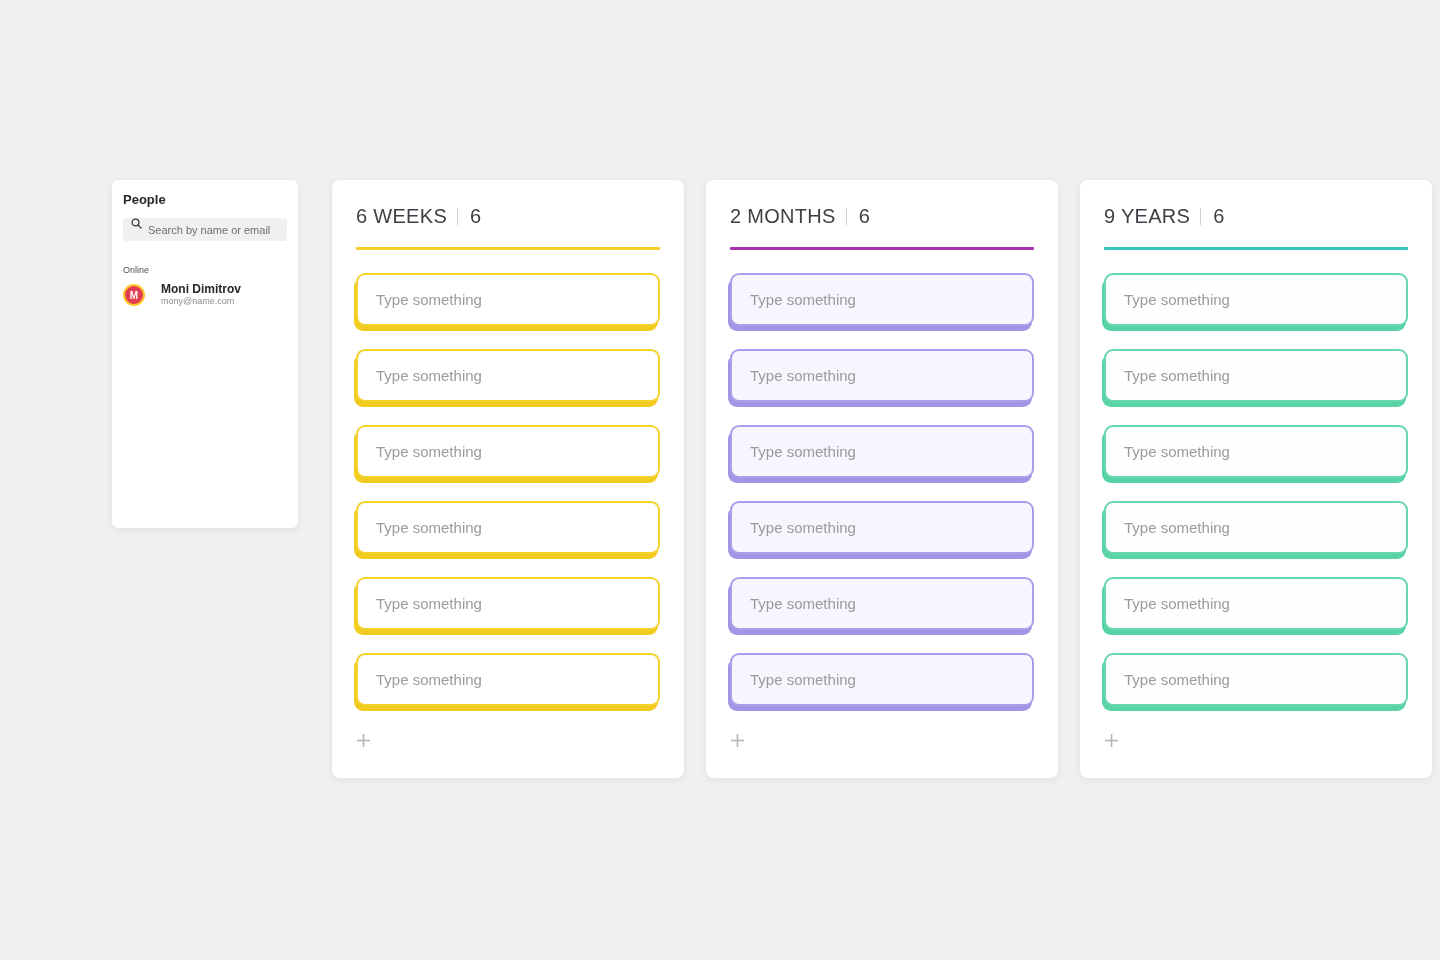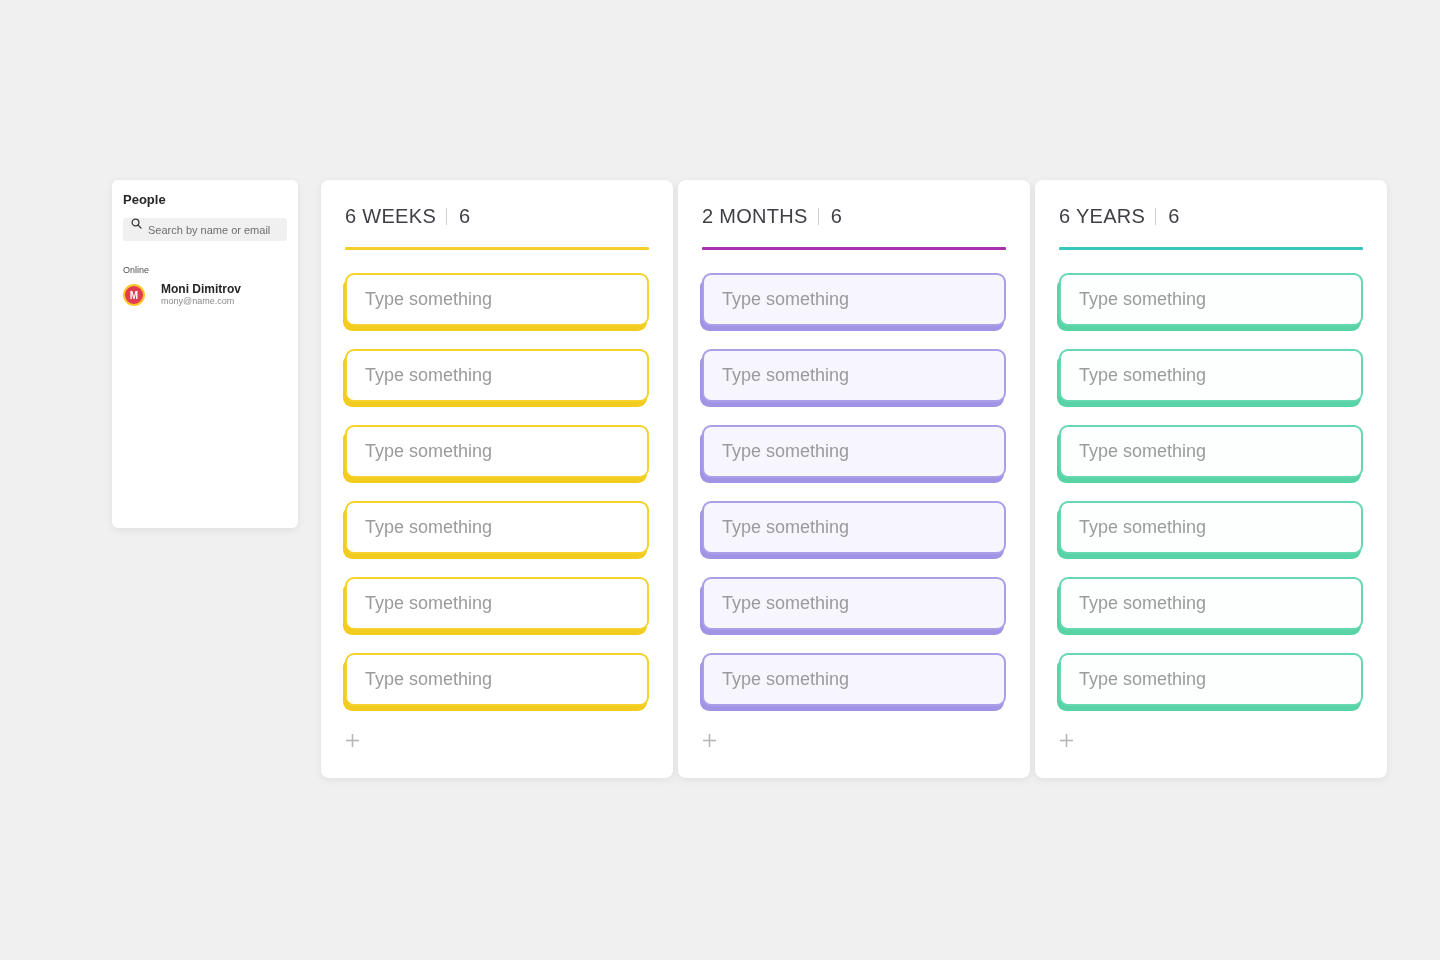--- a/index.html
+++ b/index.html
@@ -78,23 +78,23 @@
   }
   .user-email {
     font-size: 9px;
     color: #8A8A8A;
     line-height: 11px;
   }
 
   
   #board {
     position: absolute;
-    left: 321px; top: 180px;
-    display: flex;
-    gap: 5px;
+    left: 332px; top: 180px;
+    display: flex;
+    gap: 22px;
   }
   .column {
     width: 352px; height: 598px;
     background: #FFFFFF;
     border-radius: 8px;
     box-shadow: 0 2px 8px rgba(0,0,0,0.07);
     padding: 26px 24px 0 24px;
   }
   .col-header {
     display: flex;
@@ -127,21 +127,21 @@
     background: var(--card-bg);
     border-radius: 9px;
     box-shadow: -2px 5px 0 0 var(--card-shadow);
     display: flex;
     align-items: center;
     padding: 0 18px;
     margin-bottom: 23px;
     cursor: text;
   }
   .card-placeholder {
-    font-size: 18px;
+    font-size: 15px;
     color: #9B9B9D;
   }
   .add-card {
     margin-top: 27px;
     background: none;
     border: none;
     padding: 0;
     cursor: pointer;
     display: block;
     line-height: 0;
@@ -235,21 +235,21 @@
     <button class="add-card">
       <svg width="15" height="15" viewBox="0 0 15 15">
         <line x1="7.5" y1="1" x2="7.5" y2="14" stroke="#B6B6B8" stroke-width="1.6"></line>
         <line x1="1" y1="7.5" x2="14" y2="7.5" stroke="#B6B6B8" stroke-width="1.6"></line>
       </svg>
     </button>
   </section>
 
   <section class="column" style="--accent: #36C6BF; --card-border: #66D7AE; --card-shadow: #57D3A6; --card-bg: #FDFFFE;">
     <header class="col-header">
-      <span class="col-title">6 YEARS</span>
+      <span class="col-title">9 YEARS</span>
       <span class="col-sep"></span>
       <span class="col-count">6</span>
     </header>
     <div class="col-underline"></div>
     <div class="cards">
         <div class="card">
           <span class="card-placeholder">Type something</span>
         </div>
         <div class="card">
           <span class="card-placeholder">Type something</span>

